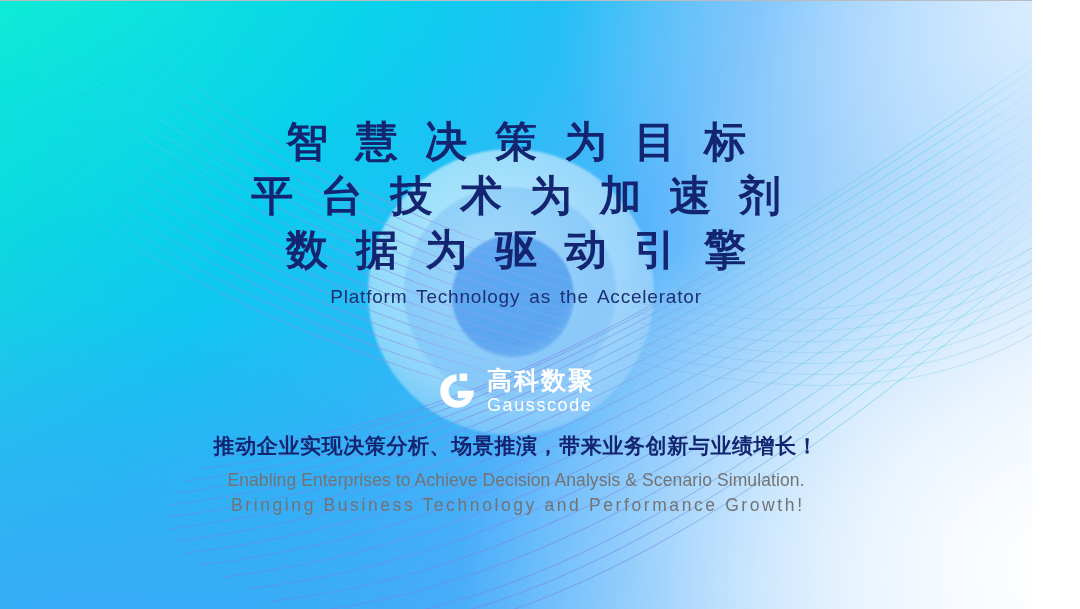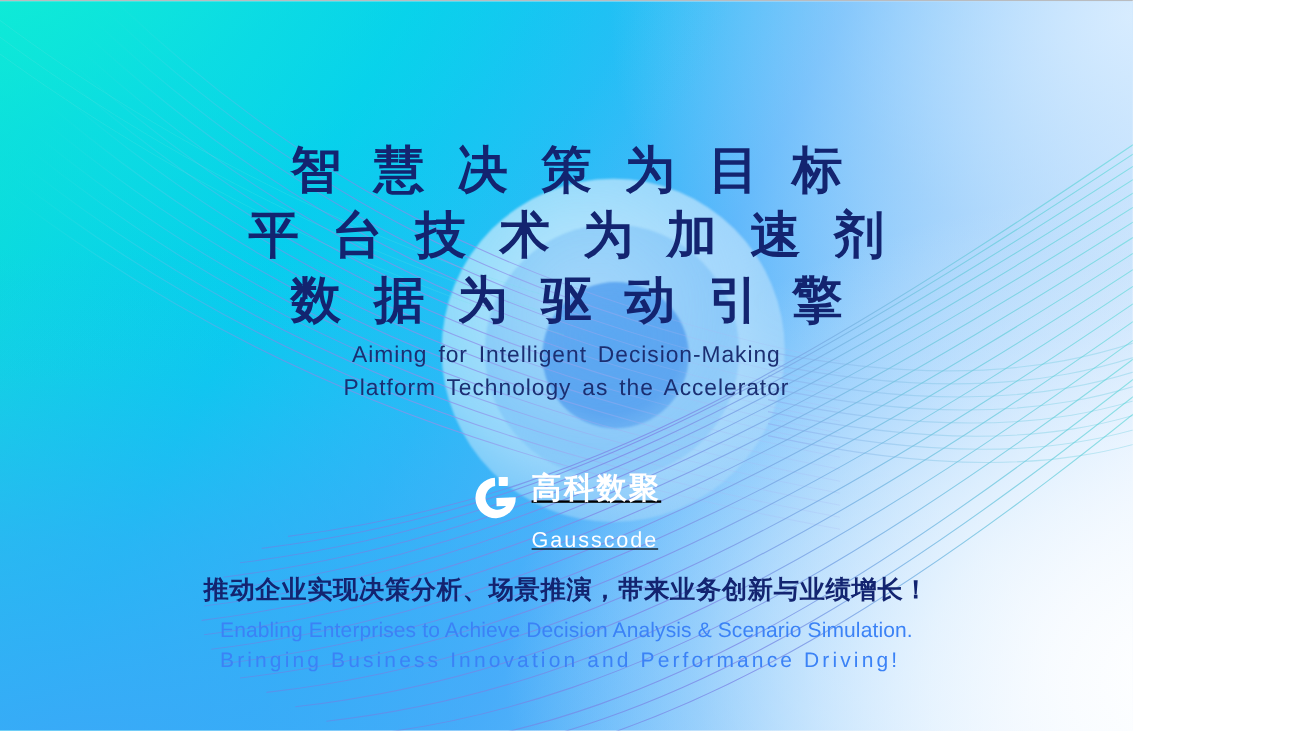--- a/index.html
+++ b/index.html
@@ -4,21 +4,21 @@
 <style>
   html,body{margin:0;padding:0;background:#ffffff;}
   body{
     font-family:"Liberation Sans","DejaVu Sans",sans-serif;
     -webkit-font-smoothing:antialiased;
   }
 
   
   #poster{
     position:relative;
-    width:944px;
+    width:1032px;
     height:609px;
     overflow:hidden;
     border-top:1px solid #b9bcc0;
     box-sizing:border-box;
   }
 
   
   .bg-base{
     position:absolute; inset:0;
     background:
@@ -134,23 +134,22 @@
     line-height:27px;
     letter-spacing:.8px;
     word-spacing:3px;
   }
   .sub-en div{white-space:nowrap;}
 
   
   .logo-wrap{
     margin-top:58px;
     display:flex;
-    align-items:flex-start;
+    align-items:center;
     gap:10px;
-    text-decoration:underline;
   }
   .logo-mark{
     width:40px;height:40px;
     position:relative;
     flex:0 0 auto;
   }
   .logo-mark svg{display:block;}
   .logo-text{
     display:flex;flex-direction:column;
     line-height:1;
@@ -158,35 +157,35 @@
   .logo-cn{
     color:#ffffff;
     font-size:25px;
     font-weight:bold;
     letter-spacing:2px;
   }
   .logo-en{
     color:#ffffff;
     font-size:18px;
     letter-spacing:1.6px;
-    margin-top:21px;
+    margin-top:3px;
   }
 
   .tagline-cn{
     margin-top:18px;
     color:#132470;
     font-weight:bold;
     font-size:21px;
     letter-spacing:.6px;
     white-space:nowrap;
   }
   .tagline-en{
     margin-top:8px;
-    text-align:left;
-    color:#3b82f6;
+    text-align:right;
+    color:#737373;
     font-size:17.5px;
     line-height:25px;
   }
   .tagline-en .l1{letter-spacing:.1px;white-space:nowrap;}
   .tagline-en .l2{letter-spacing:2.6px;white-space:nowrap;}
 </style>
 </head>
 <body>
 
 <div id="poster">
@@ -286,21 +285,20 @@
 
   <div class="content">
 
     <div class="headline">
       <div>智 慧 决 策 为 目 标</div>
       <div>平 台 技 术 为 加 速 剂</div>
       <div>数 据 为 驱 动 引 擎</div>
     </div>
 
     <div class="sub-en">
-      <div>Aiming for Intelligent Decision-Making</div>
       <div>Platform Technology as the Accelerator</div>
     </div>
 
     <div class="logo-wrap">
       <div class="logo-mark">
         <svg width="40" height="40" viewBox="0 0 40 40" xmlns="http://www.w3.org/2000/svg">
           <path d="M20 3.2 A16.8 16.8 0 1 0 36.8 20 L36.8 20 L20.6 20 L20.6 27.0 L28.6 27.0 A10 10 0 1 1 20 10.0 L20 10.0 Z" fill="#ffffff" transform="rotate(-2 20 20)"></path>
           <rect x="22.6" y="2.4" width="7.6" height="7.6" rx="0.6" fill="#ffffff"></rect>
           <rect x="31.6" y="11.4" width="6.0" height="6.0" rx="0.6" fill="#ffffff" opacity="0.0"></rect>
         </svg>
@@ -308,17 +306,17 @@
       <div class="logo-text">
         <span class="logo-cn">高科数聚</span>
         <span class="logo-en">Gausscode</span>
       </div>
     </div>
 
     <div class="tagline-cn">推动企业实现决策分析、场景推演，带来业务创新与业绩增长！</div>
 
     <div class="tagline-en">
       <div class="l1">Enabling Enterprises to Achieve Decision Analysis &amp; Scenario Simulation.</div>
-      <div class="l2">Bringing Business Innovation and Performance Driving!</div>
+      <div class="l2">Bringing Business Technology and Performance Growth!</div>
     </div>
 
   </div>
 </div>
 
 </body></html>

